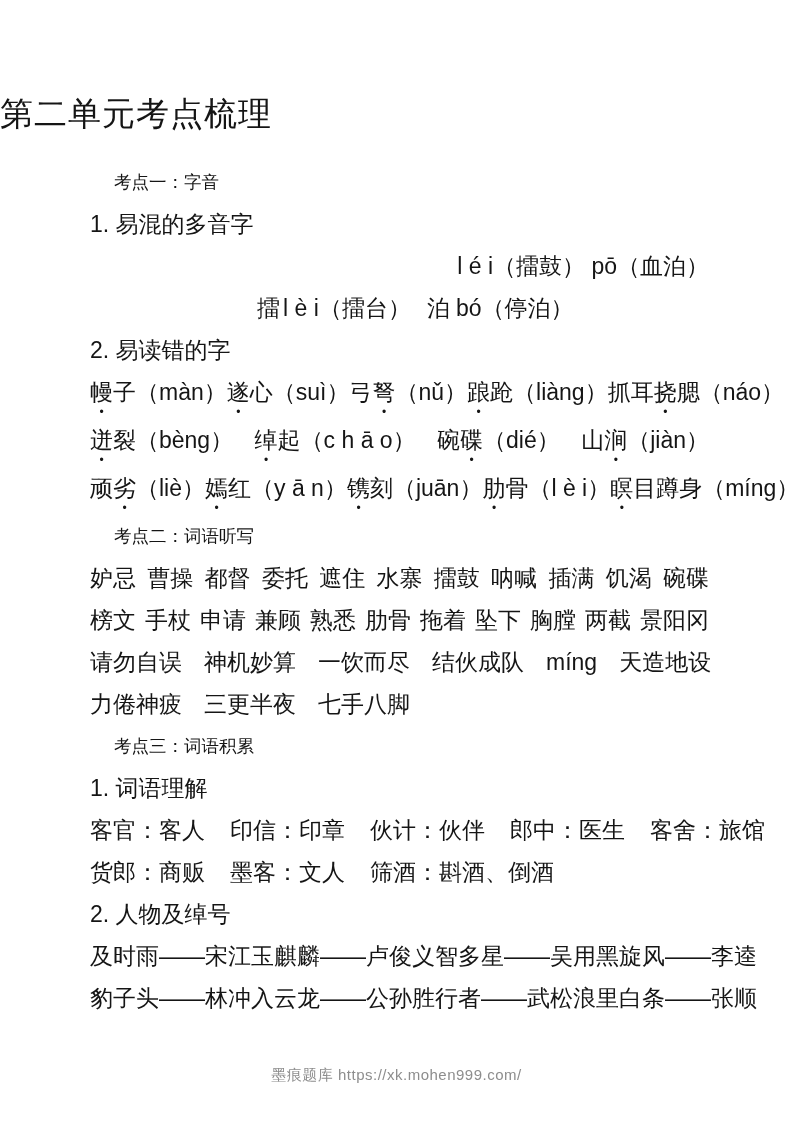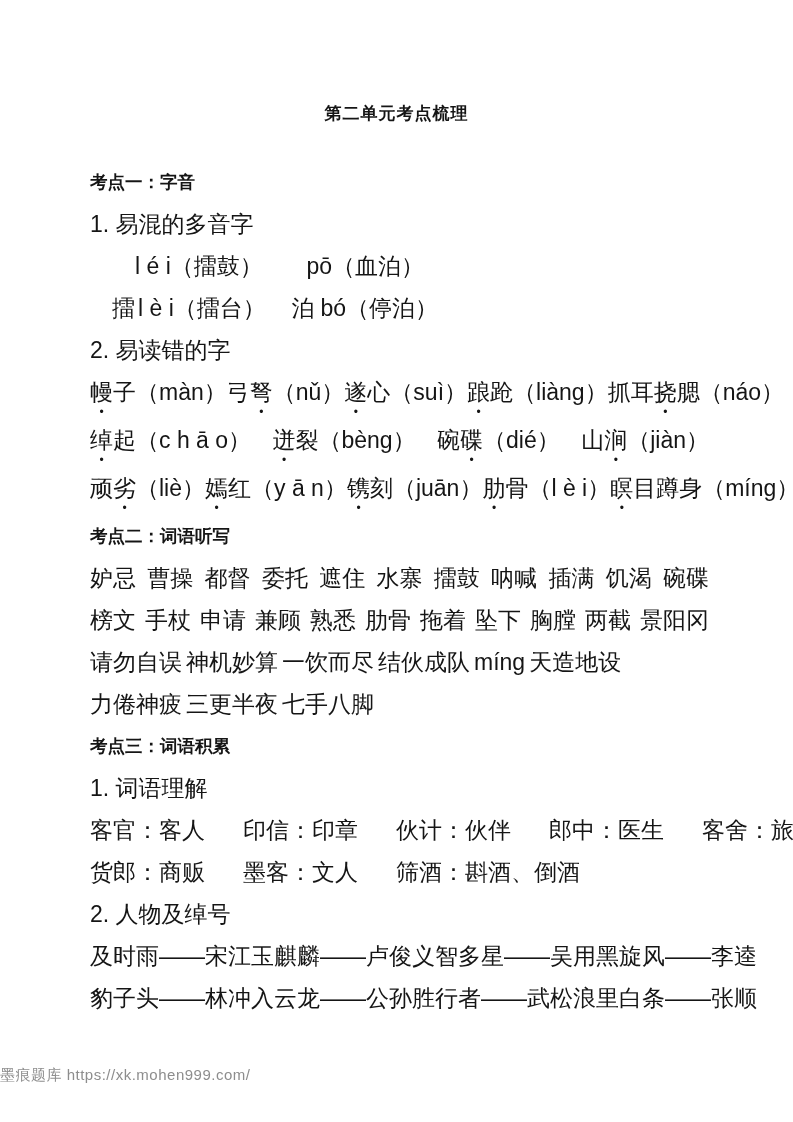--- a/index.html
+++ b/index.html
@@ -7,47 +7,47 @@
     width:793px;height:1122px;
     background:#ffffff;
     color:#151515;
     font-family:"Liberation Sans","DejaVu Sans",sans-serif;
     position:relative;
     overflow:hidden;
   }
   .doc{position:absolute;inset:0;}
   .title{
     margin:98px 0 0 0;
-    text-align:center;
-    font-size:17px;
-    font-weight:bold;
+    text-align:left;
+    font-size:33px;
+    font-weight:normal;
     letter-spacing:1px;
     line-height:32px;
   }
   .content{margin:31px 84px 0 90px;}
   .line{line-height:42px;font-size:23px;white-space:nowrap;}
-  .heading{font-weight:bold;font-size:17.5px;}
+  .heading{font-weight:normal;font-size:17.5px;margin-left:24px;}
   .justify{display:flex;justify-content:space-between;}
-  .spaced{display:flex;gap:4px;}
-  .gloss{display:flex;gap:38px;}
-  .poly-a{padding-left:45px;}
-  .poly-b{padding-left:22px;}
+  .spaced{display:flex;gap:22px;}
+  .gloss{display:flex;gap:25px;}
+  .poly-a{padding-left:45px;text-align:right;}
+  .poly-b{padding-left:22px;text-align:center;}
   .colA{display:inline-block;min-width:165px;}
   .colB{display:inline-block;min-width:173px;}
   .poly-hanzi{margin-right:3px;}
   .poly-hanzi2{margin-right:6px;}
   .dot{
     -webkit-text-emphasis:filled dot;
     -webkit-text-emphasis-position:under left;
     text-emphasis:filled dot;
     text-emphasis-position:under left;
   }
   .footer{
     position:absolute;left:0;right:0;top:1066px;
-    text-align:left;
+    text-align:center;
     font-size:15px;
     color:#8d8d8d;
     letter-spacing:0.5px;
   }
 </style>
 </head>
 <body>
 
 <div class="doc">
 
@@ -74,28 +74,28 @@
       </span>
       <span>
         <span class="poly-hanzi2">泊</span><span class="poly-pinyin">bó</span><span>（停泊）</span>
       </span>
     </div>
 
     <div class="line">2. 易读错的字</div>
 
     <div class="line justify">
         <span><span class="dot">幔</span>子（màn）</span>
+        <span><span class="dot">遂</span>心（suì）</span>
         <span>弓<span class="dot">弩</span>（nǔ）</span>
-        <span><span class="dot">遂</span>心（suì）</span>
         <span><span class="dot">踉</span>跄（liàng）</span>
         <span>抓耳<span class="dot">挠</span>腮（náo）</span>
       </div>
     <div class="line justify">
+        <span><span class="dot">迸</span>裂（bèng）</span>
         <span><span class="dot">绰</span>起（c h ā o）</span>
-        <span><span class="dot">迸</span>裂（bèng）</span>
         <span>碗<span class="dot">碟</span>（dié）</span>
         <span>山<span class="dot">涧</span>（jiàn）</span>
       </div>
     <div class="line justify">
         <span>顽<span class="dot">劣</span>（liè）</span>
         <span><span class="dot">嫣</span>红（y ā n）</span>
         <span><span class="dot">镌</span>刻（juān）</span>
         <span><span class="dot">肋</span>骨（l è i）</span>
         <span><span class="dot">瞑</span>目蹲身（míng）</span>
       </div>

